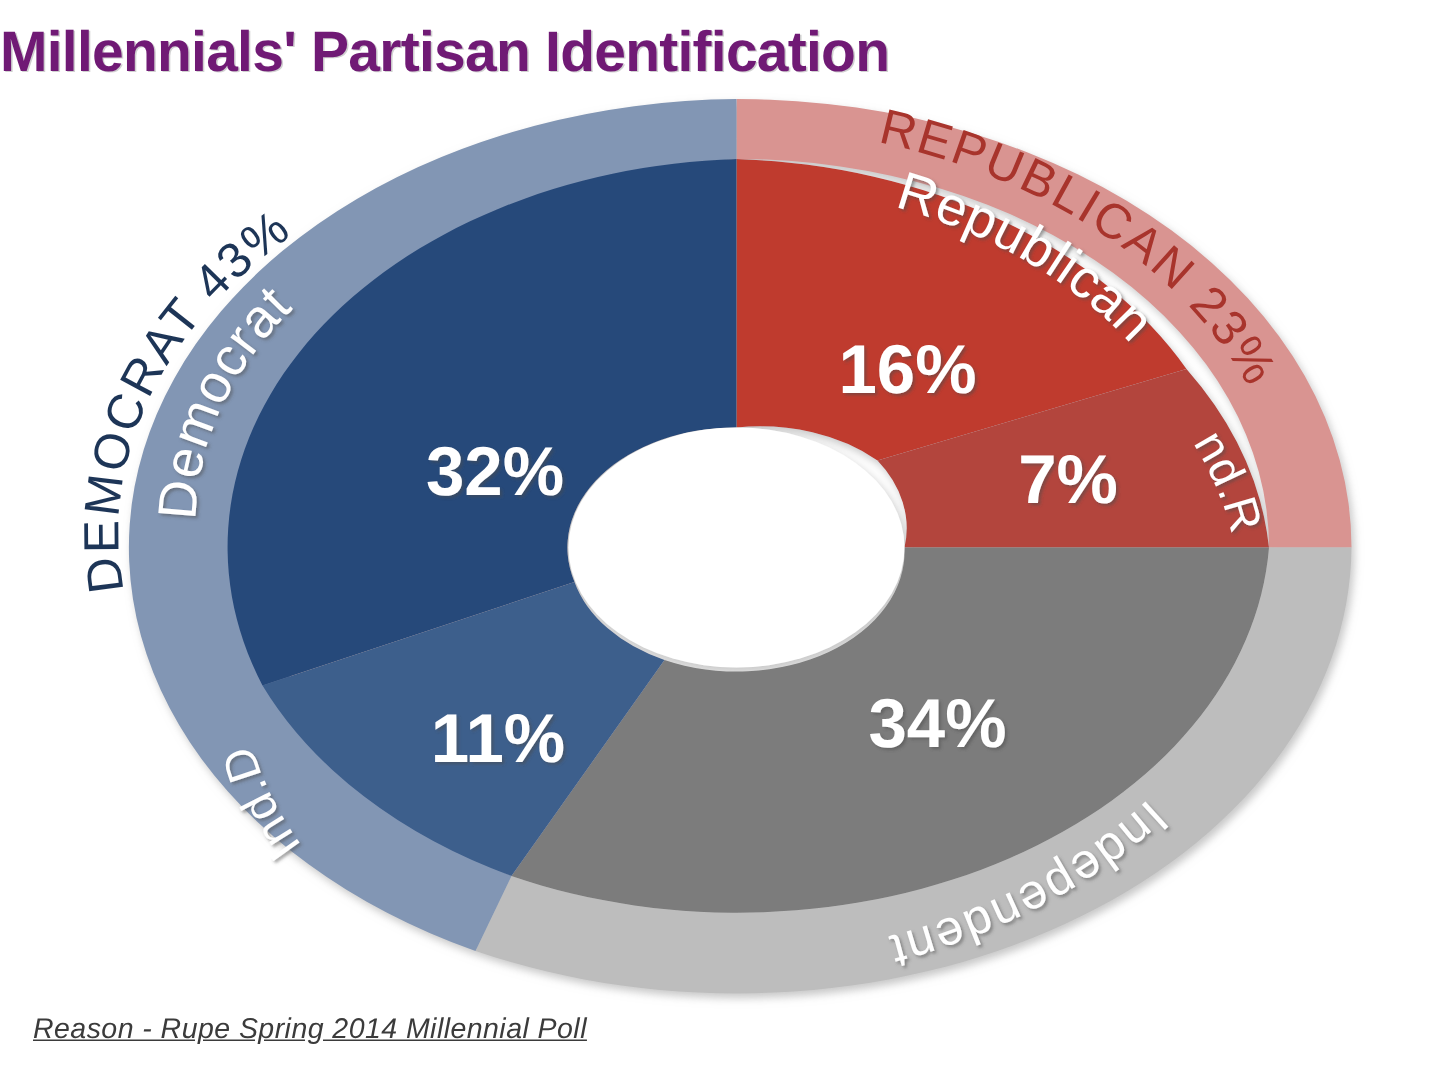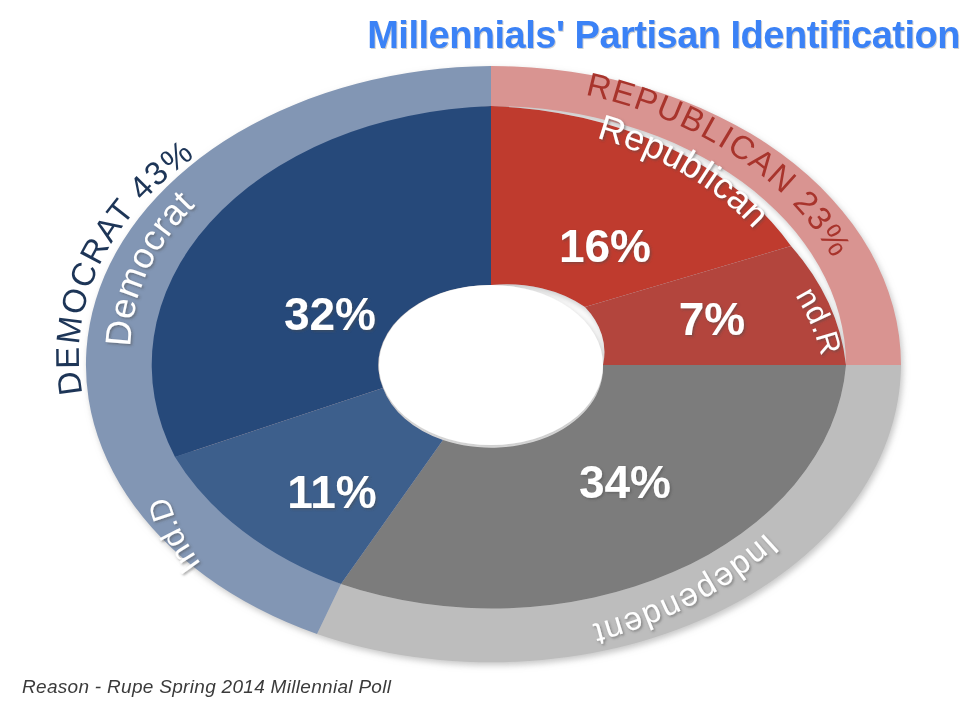--- a/index.html
+++ b/index.html
@@ -20,39 +20,40 @@
     inset: 0;
     width: 960px;
     height: 720px;
     background: #ffffff;
   }
   #chart-title {
     position: absolute;
     top: 14px;
     left: 0;
     width: 960px;
-    text-align: right;
+    text-align: left;
     font-family: "Liberation Sans", sans-serif;
     font-weight: bold;
     font-size: 38px;
     letter-spacing: -0.5px;
-    color: #3b82f6;
+    color: #701a75;
     text-shadow: 1px 1px 0 rgba(120,120,120,0.35);
     white-space: nowrap;
   }
   #source-note {
     position: absolute;
     left: 22px;
     top: 676px;
     font-family: "Liberation Sans", sans-serif;
     font-style: italic;
     font-size: 19px;
     color: #3b3b3b;
     letter-spacing: 0.3px;
     white-space: nowrap;
+    text-decoration: underline;
   }
   #donut-chart {
     position: absolute;
     left: 0;
     top: 0;
   }
   .pct-label {
     font-family: "Liberation Sans", sans-serif;
     font-weight: bold;
     font-size: 46px;

